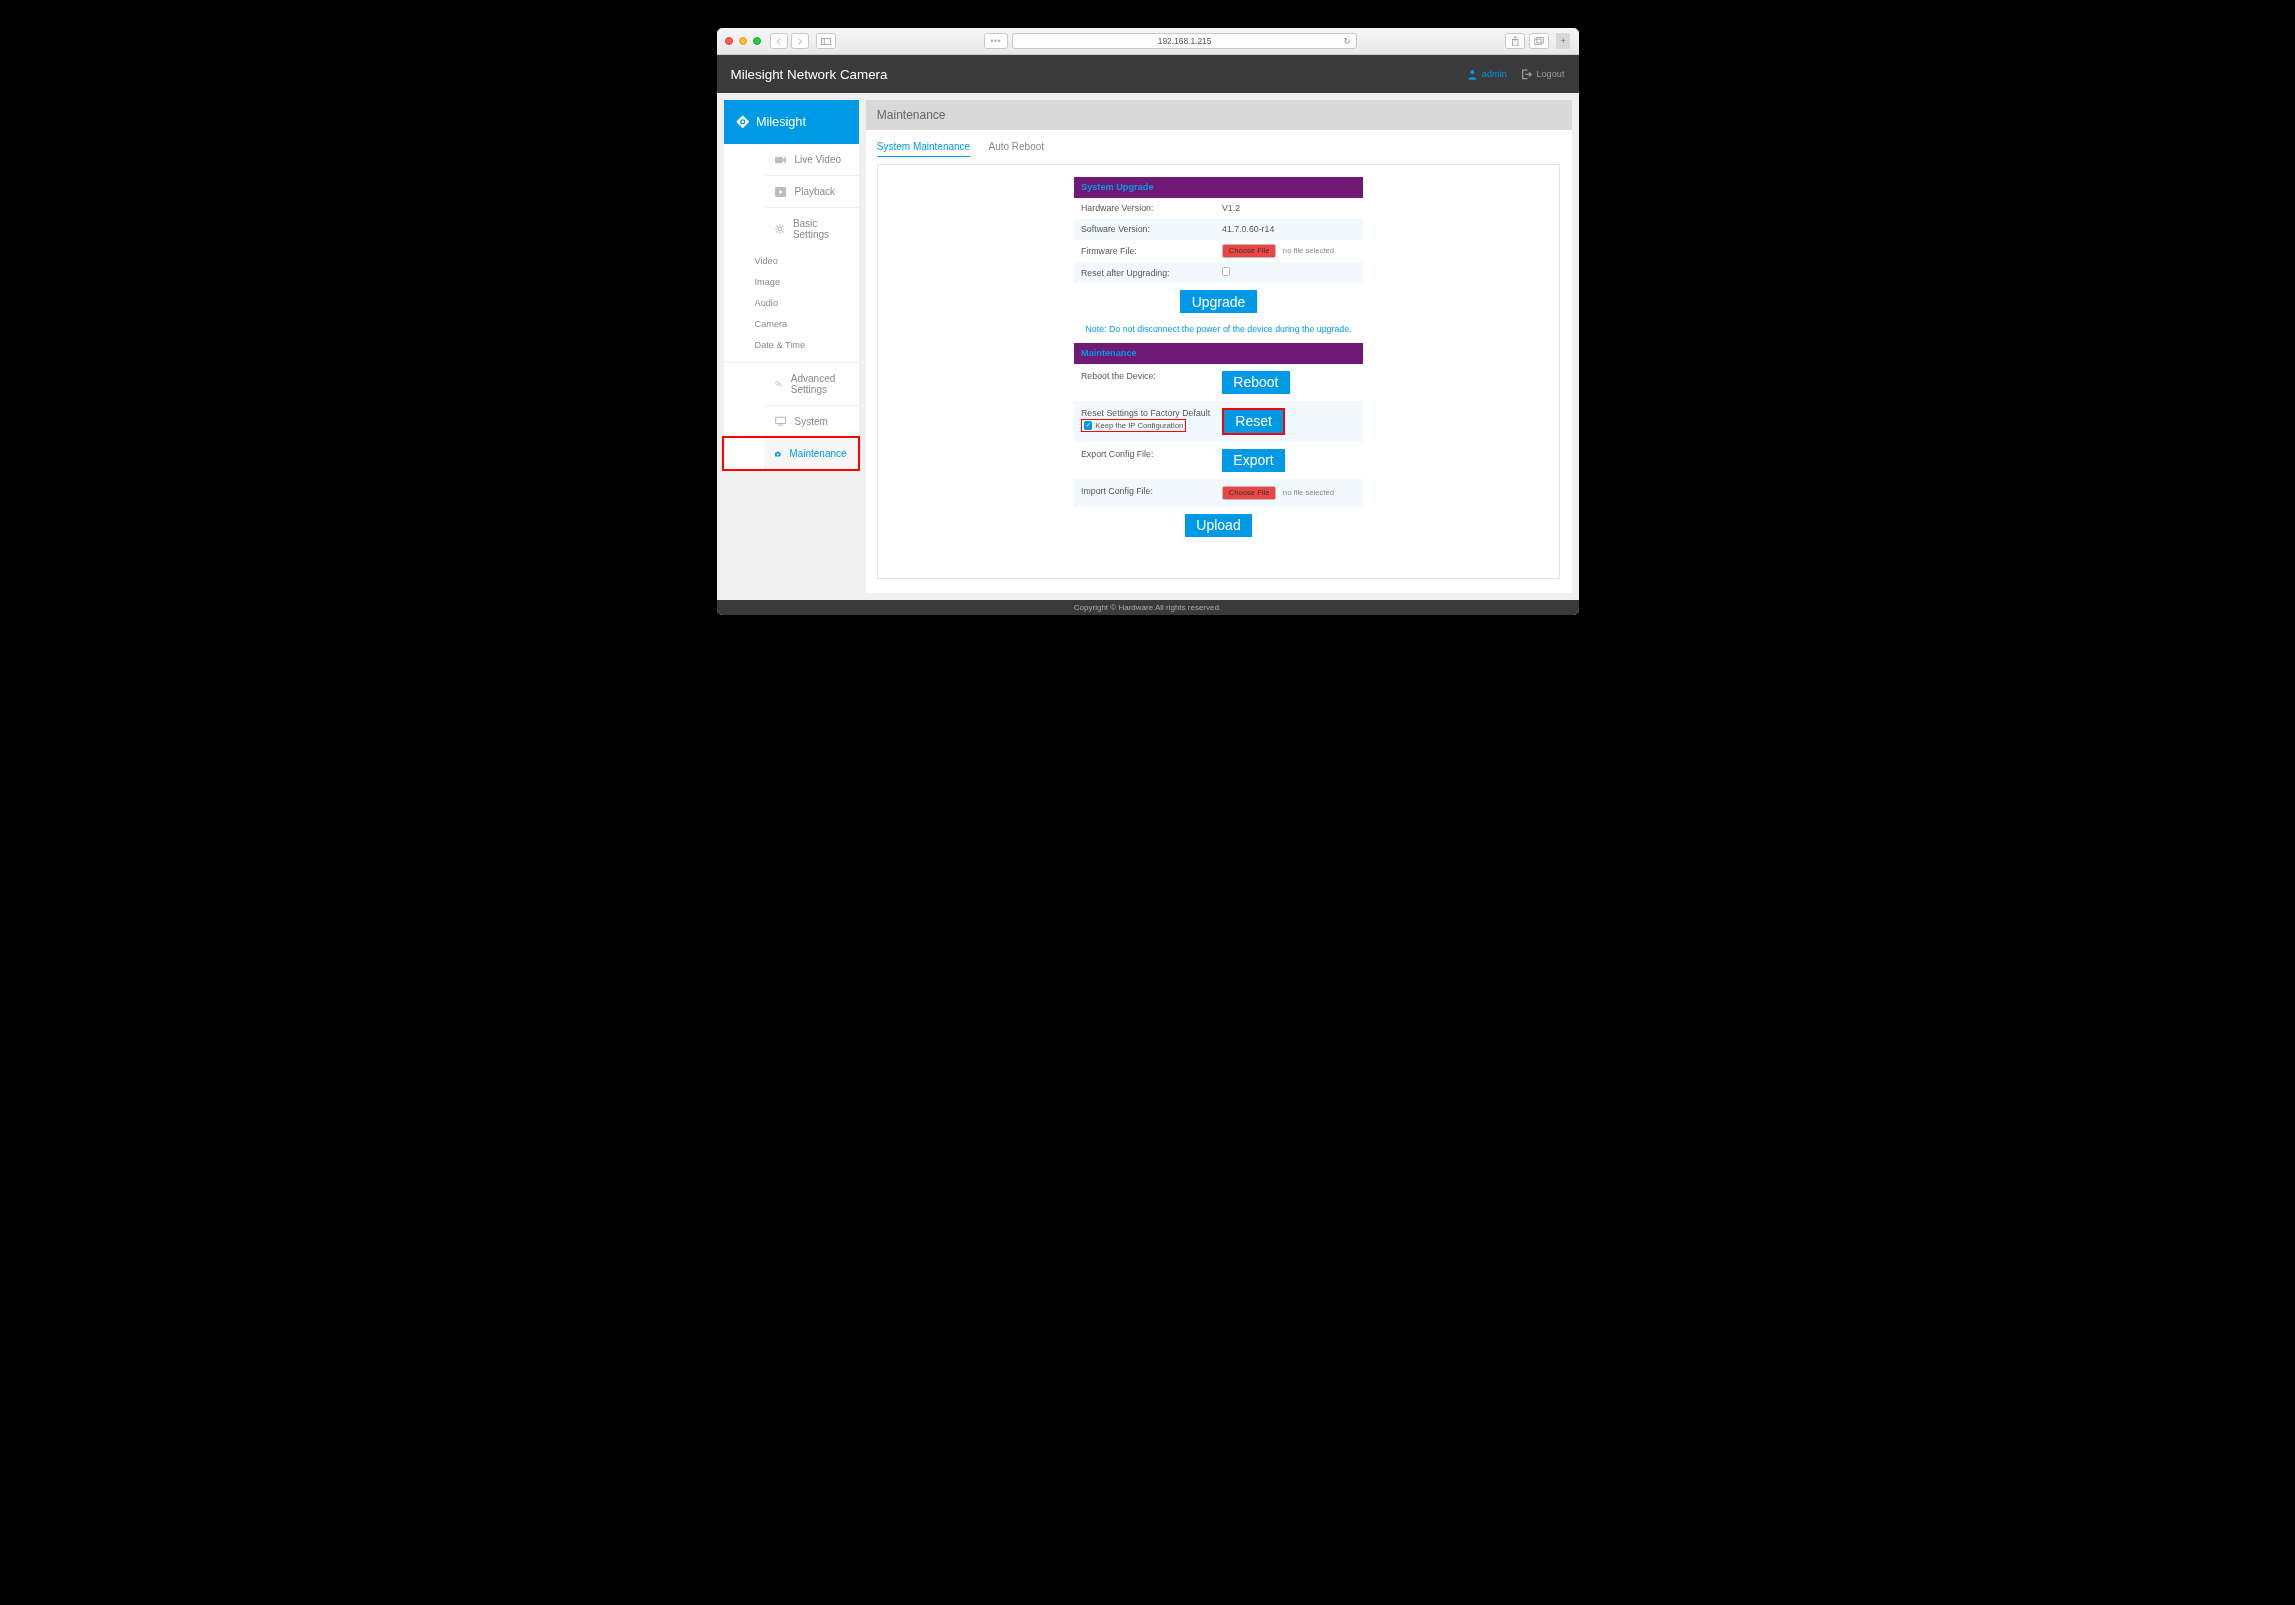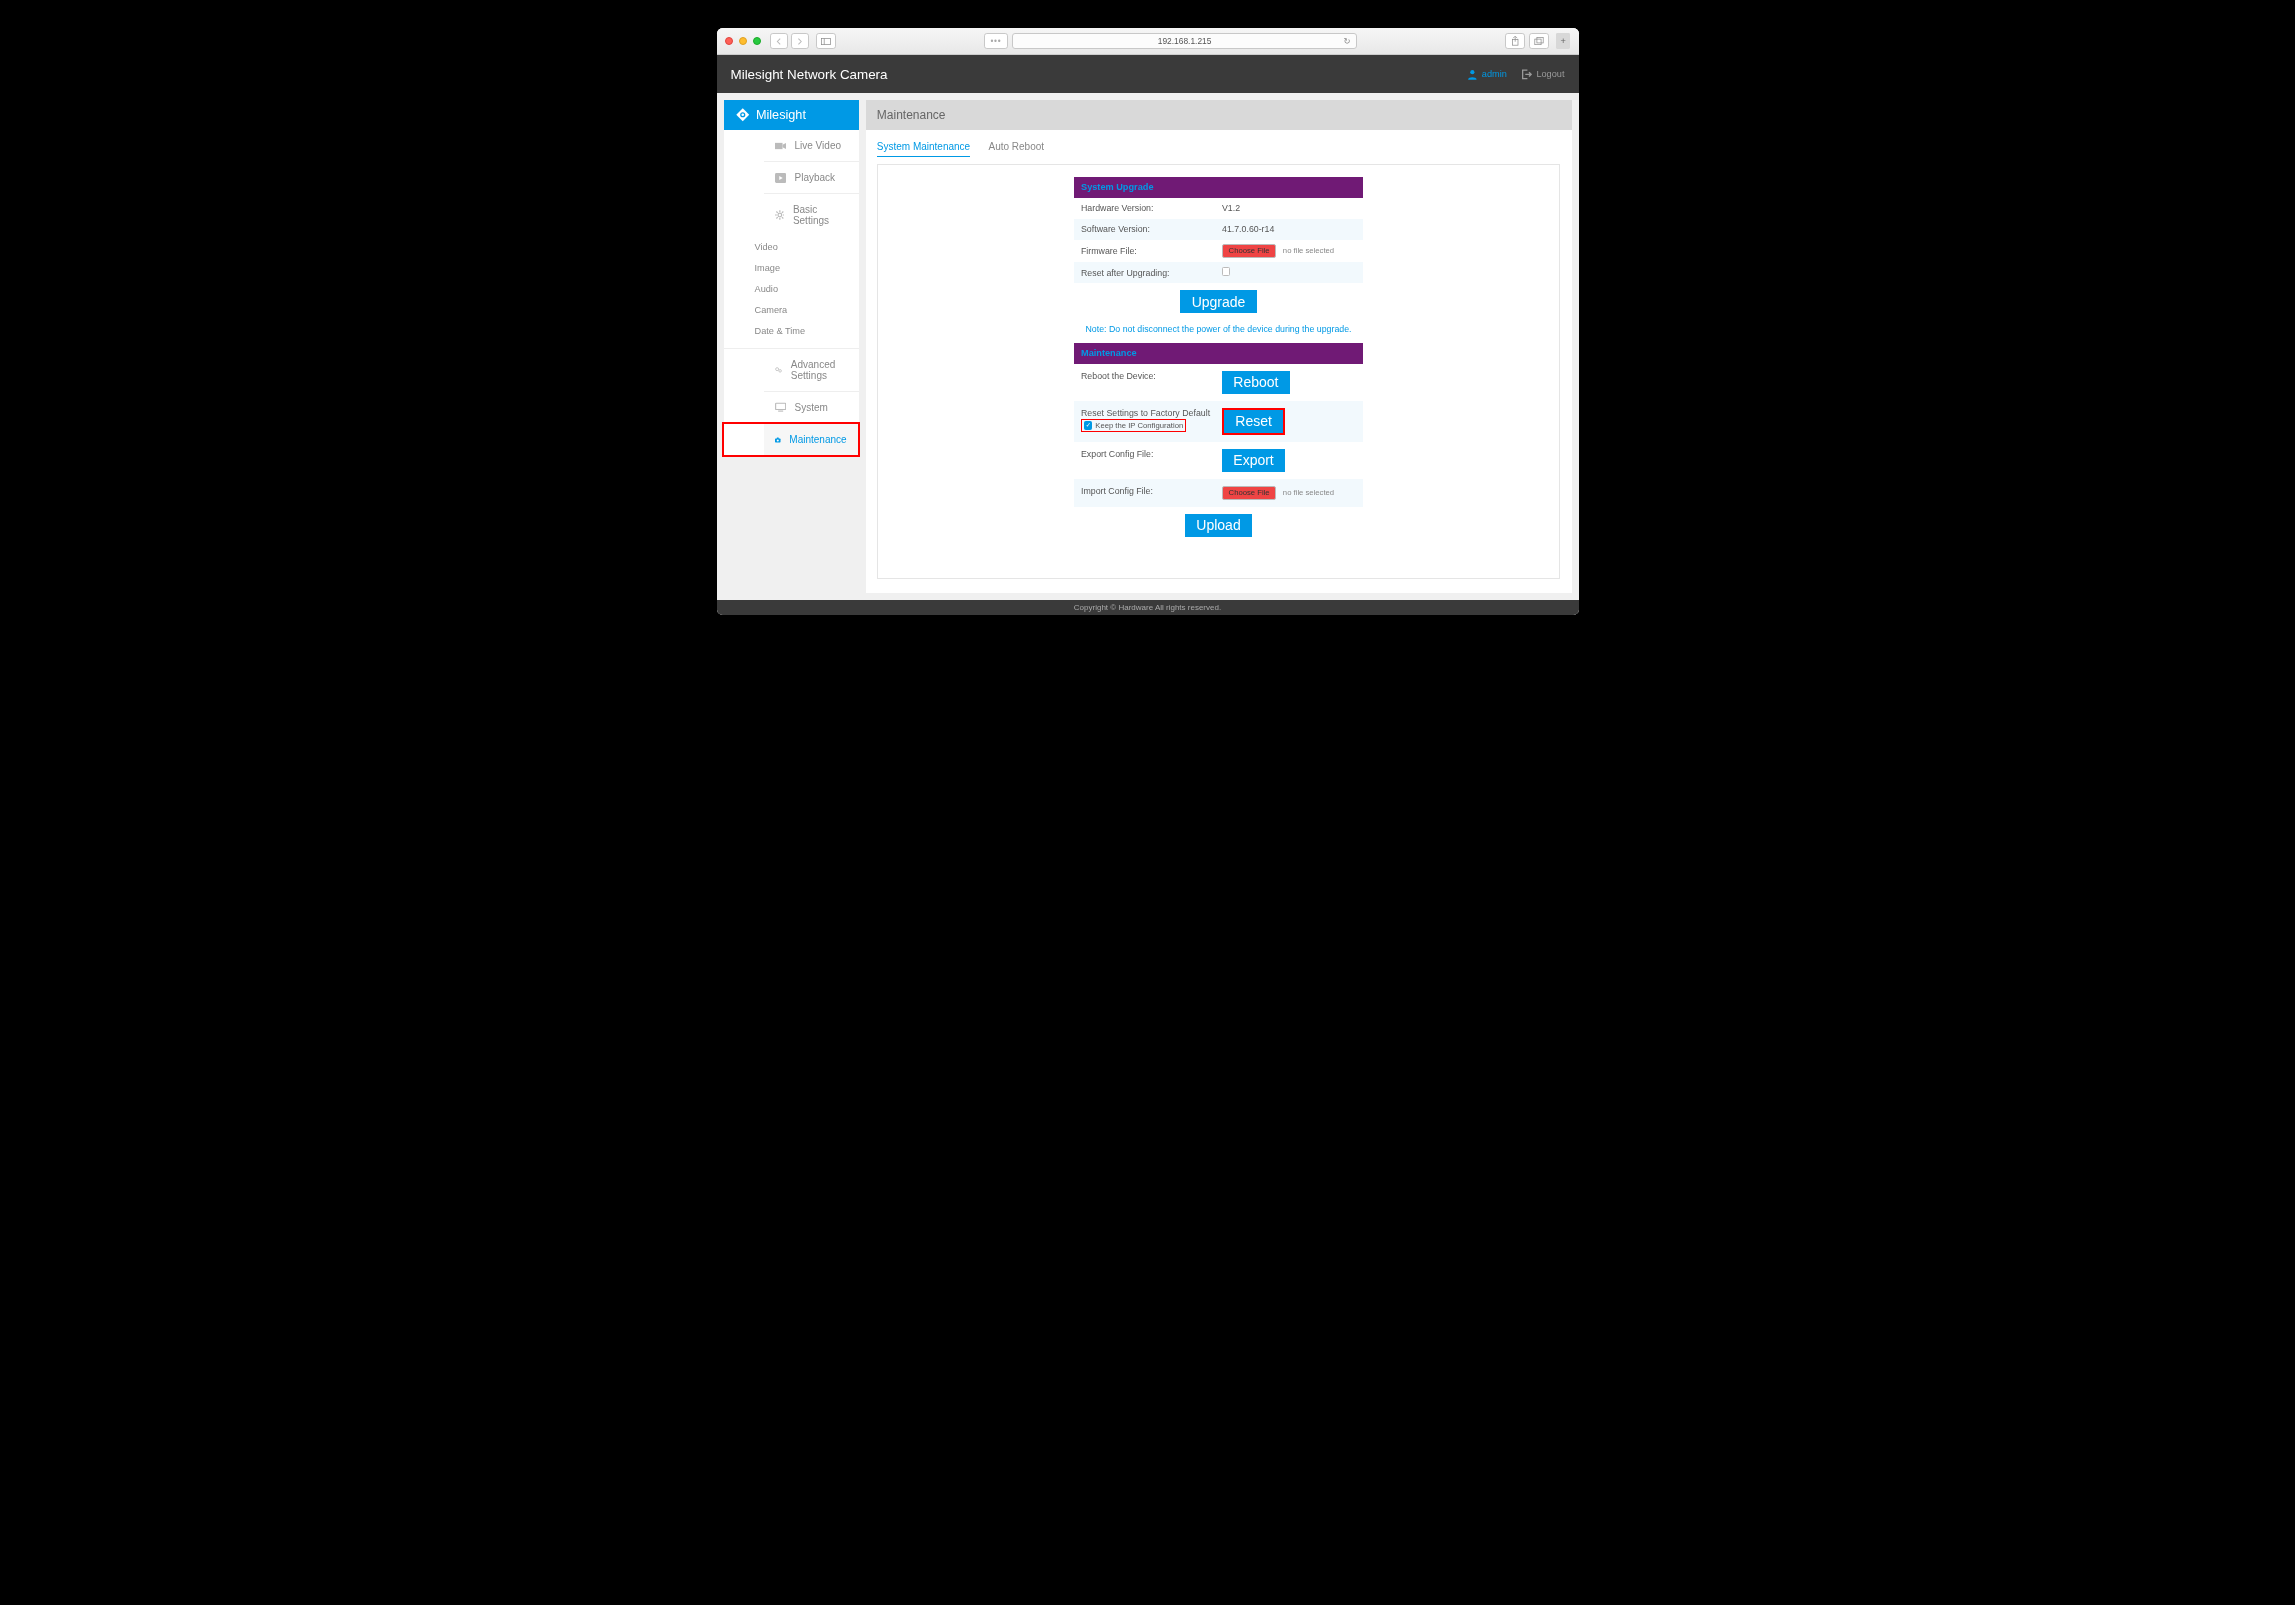--- a/index.html
+++ b/index.html
@@ -89,21 +89,21 @@
       width: 135px;
       background: #fff;
       border-radius: 1.4px;
       display: flex;
       flex-direction: column;
       align-self: flex-start;
     }
     .brand {
       background: #0099e5;
       color: #fff;
-      height: 30px;
+      height: 44px;
       display: flex;
       align-items: center;
       padding: 0 11.3px;
       gap: 5.6px;
       font-size: 12.7px;
       font-weight: 400;
     }
     .brand-ico { width: 15.5px; height: 15.5px; }
     .navitem {
       display: flex;

